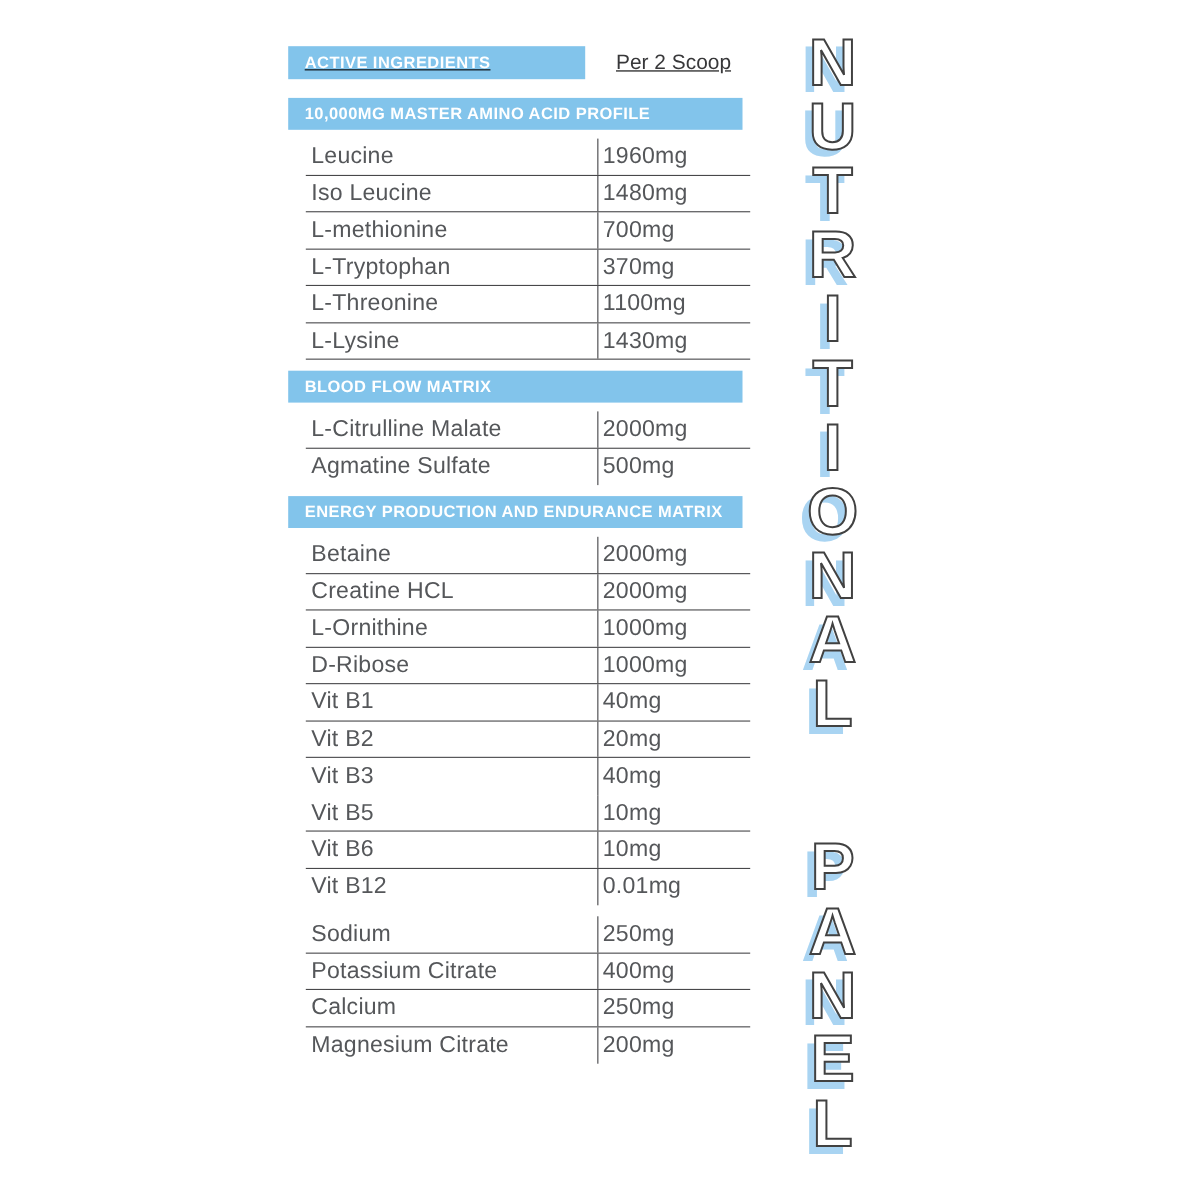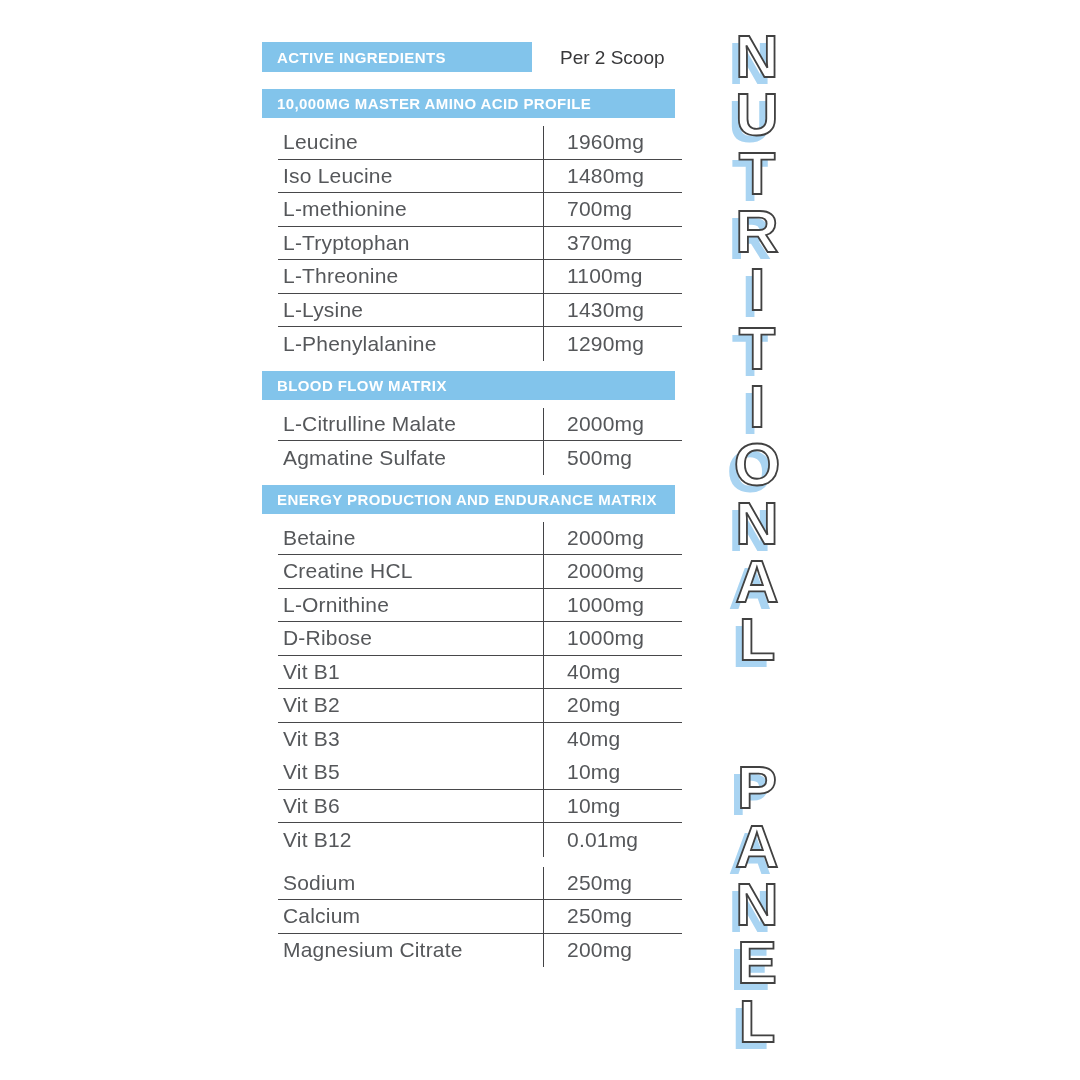--- a/index.html
+++ b/index.html
@@ -16,21 +16,21 @@
   html,body{margin:0;padding:0;}
   body{
     width:1080px;height:1080px;background:#ffffff;
     font-family:"Liberation Sans", sans-serif;
     overflow:hidden;
   }
   .canvas{position:relative;width:1080px;height:1080px;background:#fff;}
 
   
   .table-col{position:absolute;left:262px;top:30px;width:413px;}
-  .header-row{display:flex;align-items:flex-end;height:42px;margin-bottom:17px;}
+  .header-row{display:flex;align-items:flex-end;height:42px;margin-bottom:17px;text-decoration:underline;}
   .bar{
     background:var(--bar-blue);color:var(--bar-text);
     display:flex;align-items:center;
     padding-left:15px;
     font-weight:bold;font-size:15px;letter-spacing:0.4px;
     white-space:nowrap;
   }
   .header-bar{width:270px;height:30px;}
   .serving{
     margin-left:28px;padding-bottom:3px;
@@ -40,21 +40,21 @@
   .section:first-child{margin-top:0;}
   .section-bar{width:413px;height:29px;}
   .rows{width:404px;margin-top:8px;margin-left:16px;}
   .row{
     display:flex;height:33.5px;
     border-bottom:1.5px solid var(--line);
   }
   .row.last,.row.no-divider{border-bottom:none;}
   .cell{display:flex;align-items:center;font-size:21px;color:var(--row-text);letter-spacing:0.2px;}
   .cell.name{width:265px;padding-left:5px;}
-  .cell.amount{flex:1;border-left:1.5px solid var(--divider);padding-left:23px;}
+  .cell.amount{flex:1;border-left:1.5px solid var(--divider);padding-left:4px;}
 
   
   .vertical-title{
     position:absolute;left:718px;top:28px;width:78px;
     display:flex;flex-direction:column;align-items:center;
   }
   .letter{
     position:relative;height:58.3px;width:100%;
     display:flex;align-items:center;justify-content:center;
     font-weight:bold;font-size:60px;line-height:1;
@@ -112,24 +112,20 @@
   <div class="row">
     <div class="cell name">L-Threonine</div>
     <div class="cell amount">1100mg</div>
   </div>
 
   <div class="row">
     <div class="cell name">L-Lysine</div>
     <div class="cell amount">1430mg</div>
   </div>
 
-  <div class="row last">
-    <div class="cell name">L-Phenylalanine</div>
-    <div class="cell amount">1290mg</div>
-  </div>
 </div>
   </section>
 
   <section class="section">
     <div class="bar section-bar">
       <span>BLOOD FLOW MATRIX</span>
     </div>
     <div class="rows">
   <div class="row">
     <div class="cell name">L-Citrulline Malate</div>
@@ -200,20 +196,24 @@
 </div>
   </section>
 
   <section class="section">
     <div class="rows">
   <div class="row">
     <div class="cell name">Sodium</div>
     <div class="cell amount">250mg</div>
   </div>
 
+  <div class="row">
+    <div class="cell name">Potassium Citrate</div>
+    <div class="cell amount">400mg</div>
+  </div>
 
   <div class="row">
     <div class="cell name">Calcium</div>
     <div class="cell amount">250mg</div>
   </div>
 
   <div class="row last">
     <div class="cell name">Magnesium Citrate</div>
     <div class="cell amount">200mg</div>
   </div>

